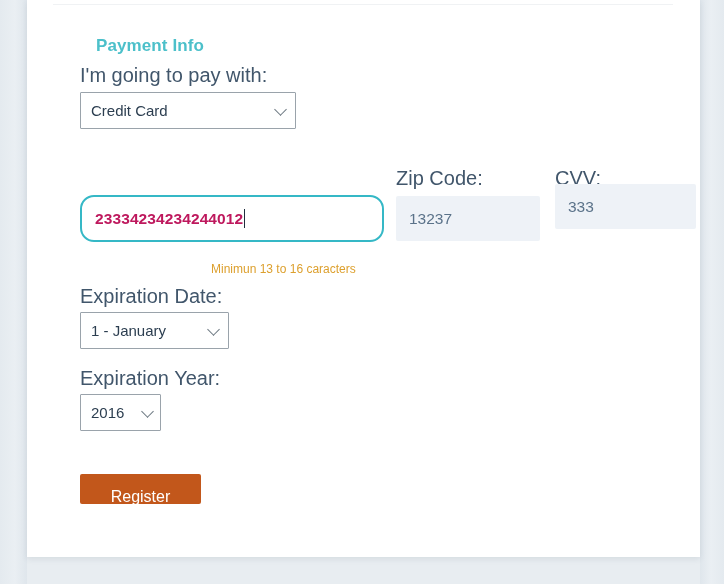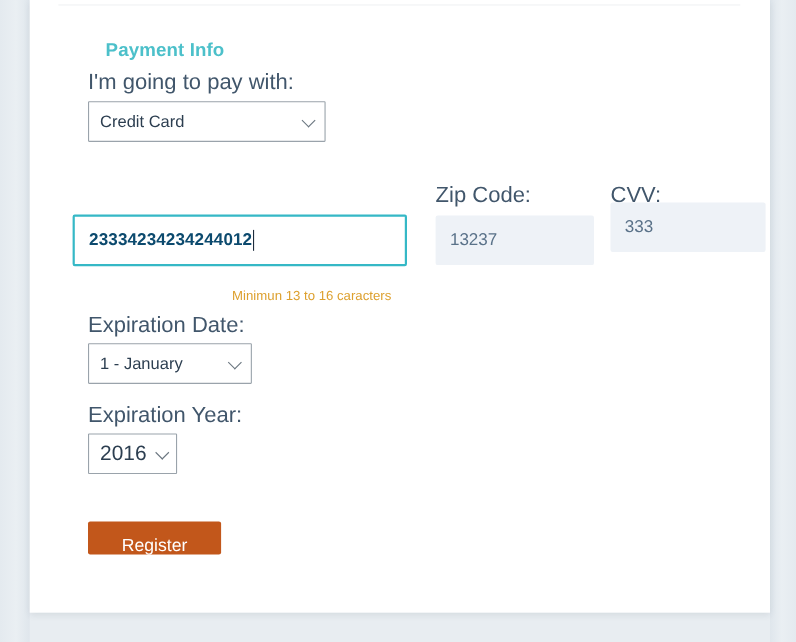--- a/index.html
+++ b/index.html
@@ -121,42 +121,42 @@
     top: 312px;
     width: 149px;
     height: 37px;
   }
   #select-exp-year {
     left: 53px;
     top: 394px;
     width: 81px;
     height: 37px;
   }
-  #select-exp-year .sel-value { font-size: 19px; }
+  #select-exp-year .sel-value { font-size: 15px; }
   #select-exp-year .chev { right: 8px; }
 
   
   .text-input {
     position: absolute;
     font-family: "Liberation Sans", sans-serif;
     font-size: 15.5px;
     display: flex;
     align-items: center;
     padding: 0 13px;
   }
 
   #input-card-number {
-    left: 39px;
+    left: 53px;
     top: 195px;
     width: 304px;
     height: 47px;
     background: #ffffff;
     border: 2px solid #35b8c6;
-    border-radius: 2px;
-    color: #0c4a6e;
+    border-radius: 14px;
+    color: #be185d;
     font-weight: bold;
     letter-spacing: 0.1px;
   }
   #input-card-number .caret {
     display: inline-block;
     width: 1px;
     height: 19px;
     background: #1f2d3d;
     margin-left: 1px;
     vertical-align: middle;

